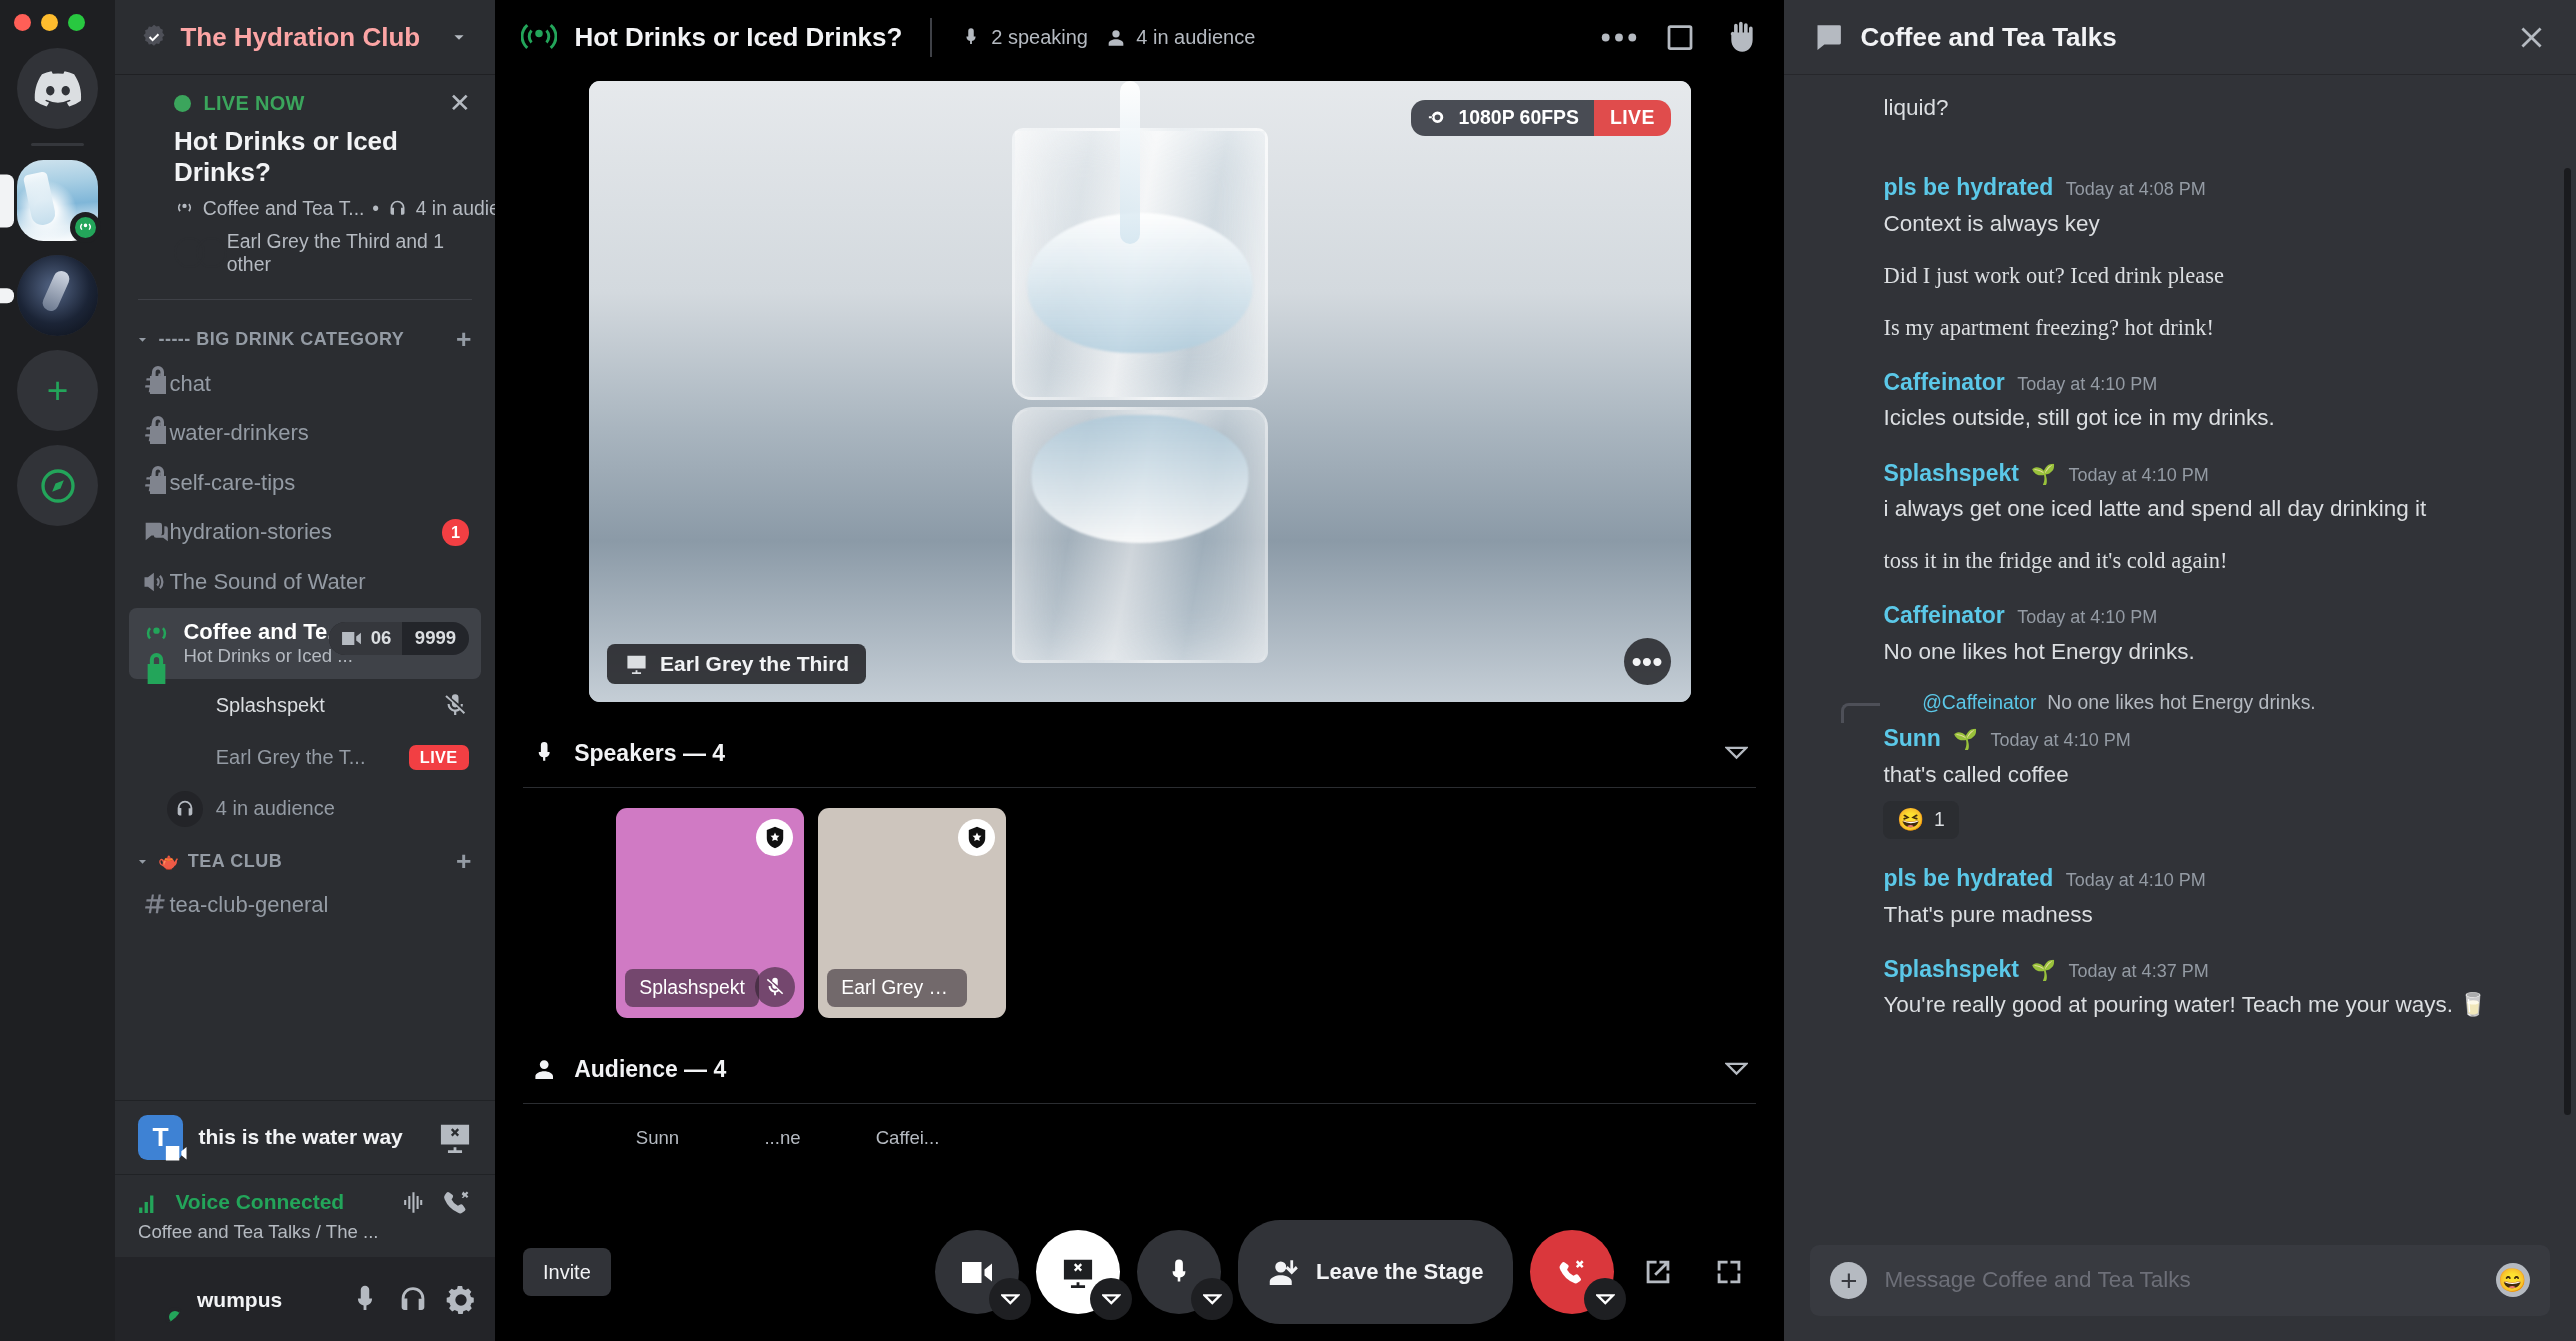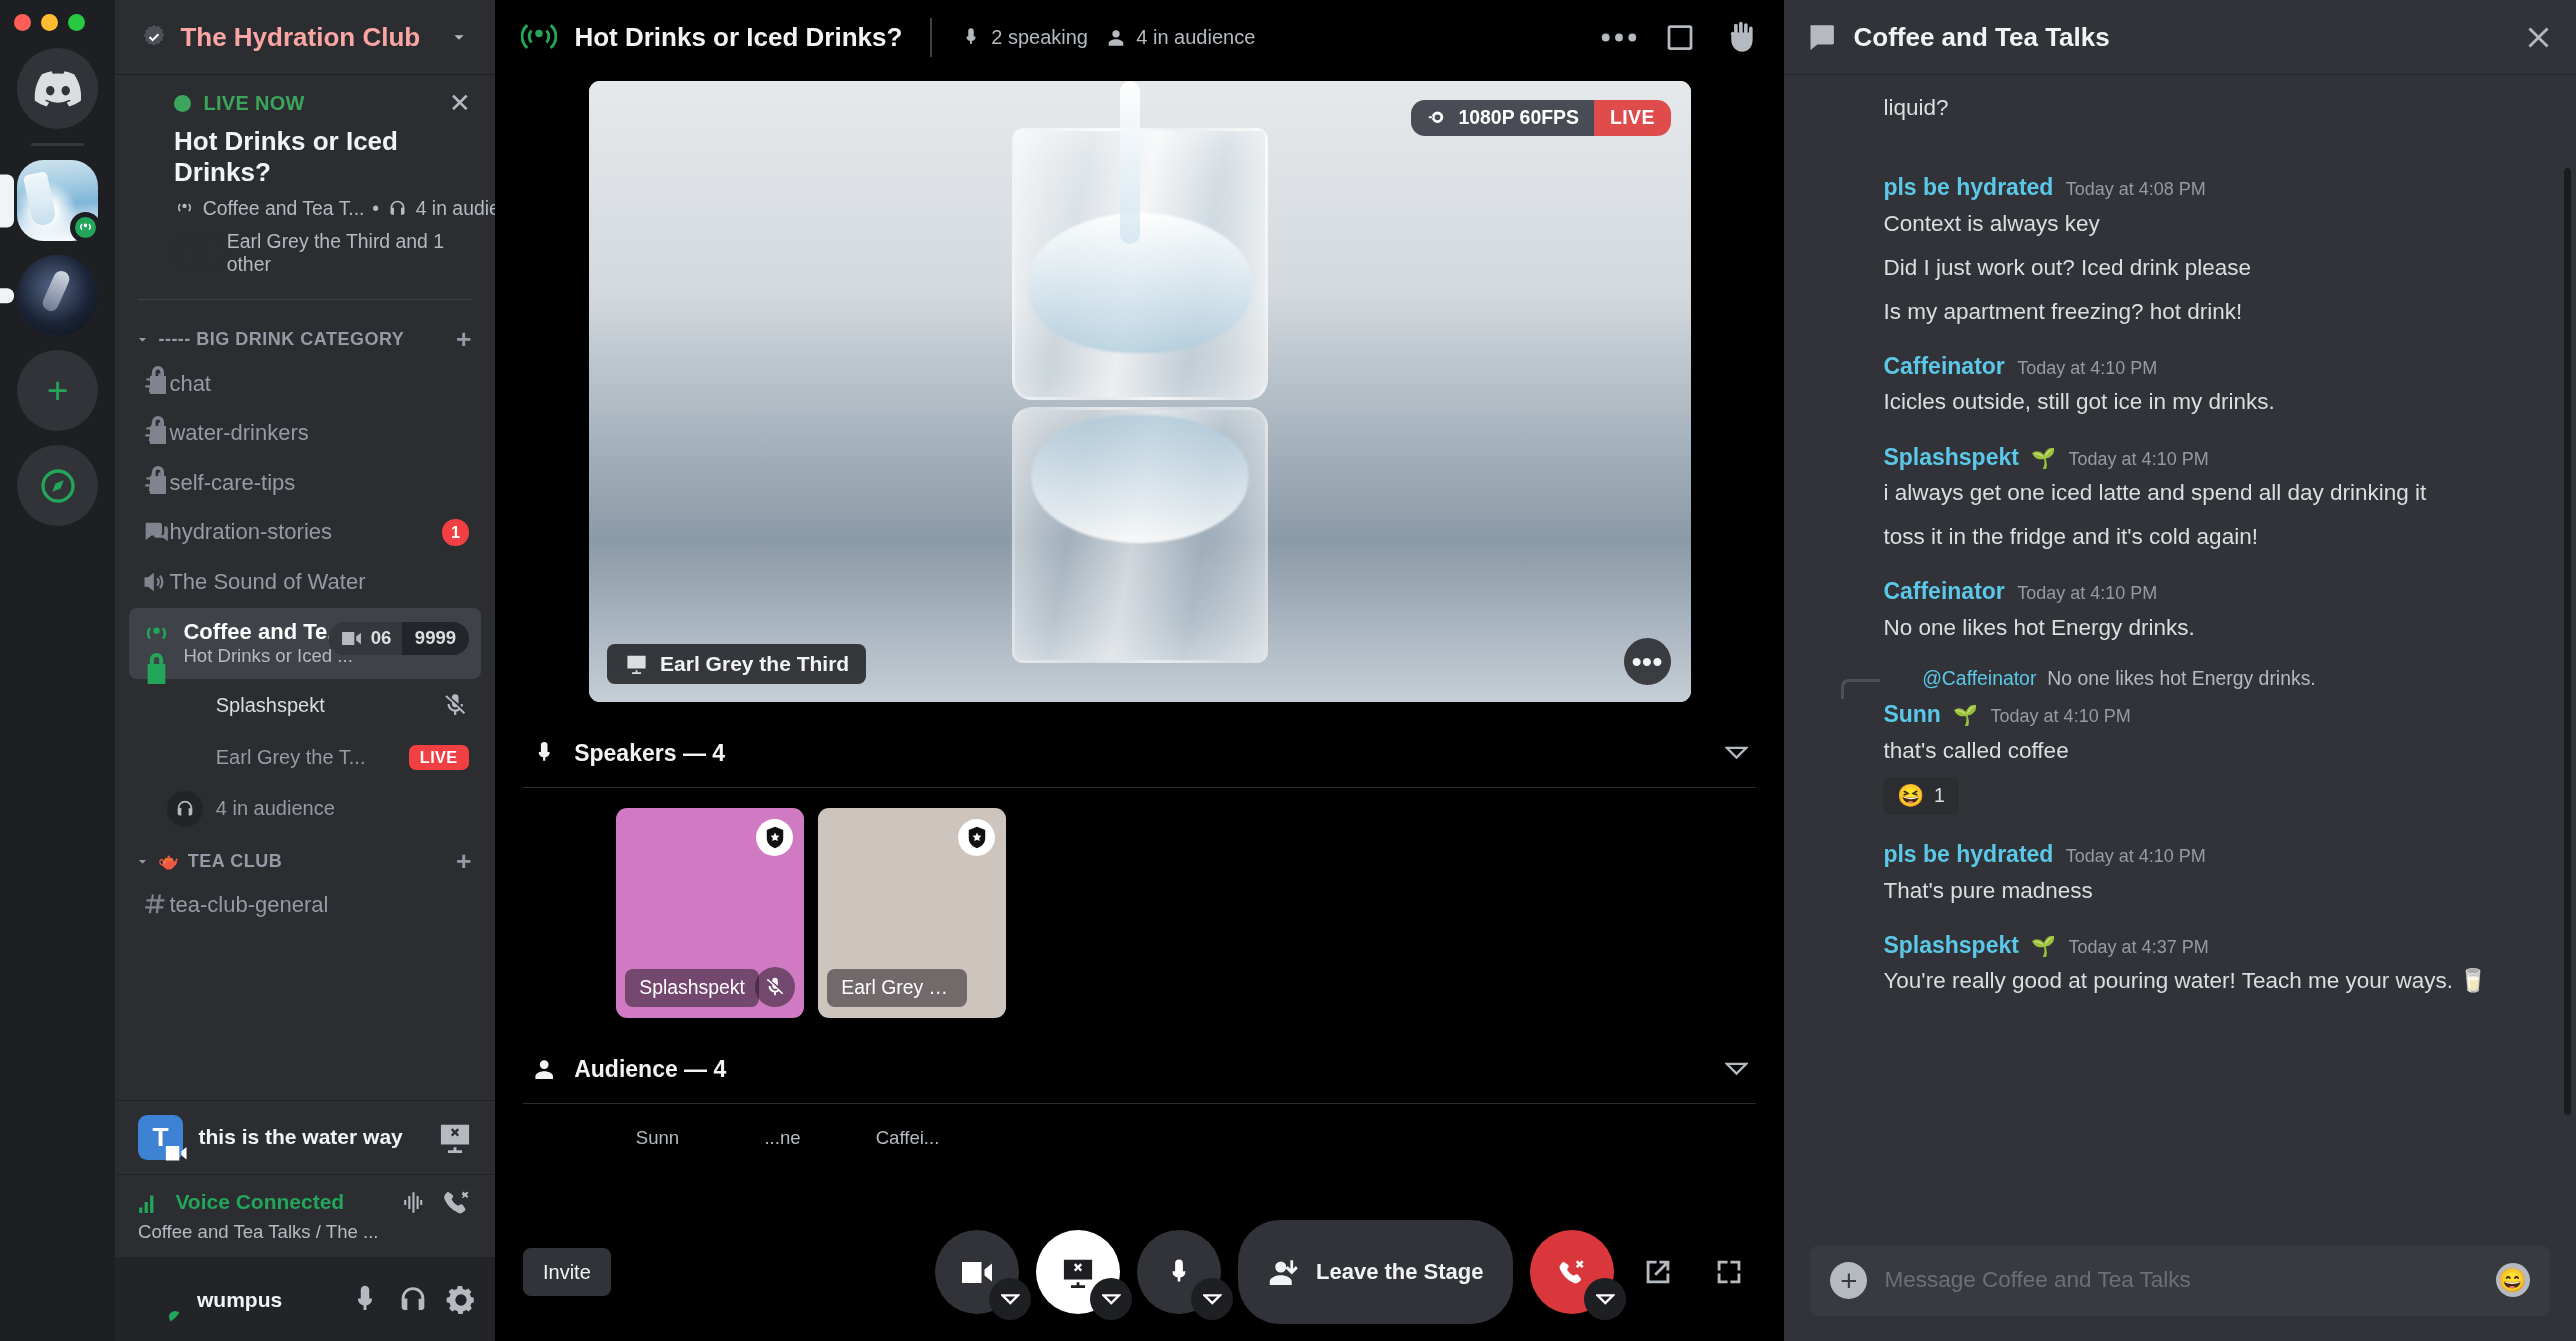--- a/index.html
+++ b/index.html
@@ -382,37 +382,37 @@
   .ctl-plain { width: 54px; display:flex; align-items:center; justify-content:center; }
   .ctl-plain svg { width: 34px; height: 34px; fill: #b5bac1; }
 
   
   .chat {
     width: 792px; flex: 0 0 792px; background: #313338;
     display: flex; flex-direction: column; min-width: 0;
   }
   .chat-header {
     height: 75px; flex: 0 0 75px; display: flex; align-items: center;
-    padding: 0 21px; gap: 15.5px; border-bottom: 0.8px solid #26272b;
+    padding: 0 28px; gap: 15.5px; border-bottom: 0.8px solid #26272b;
   }
   .chat-header .bub { width: 33px; height: 33px; fill: #b5bac1; flex:0 0 33px; }
   .chat-title { flex: 1; font-size: 26px; font-weight: 700; color: #f2f3f5; }
   .chat-close { width: 33px; height: 33px; fill: #b5bac1; }
 
   .chat-scroll { flex: 1; overflow: hidden; padding: 0 26.4px 0 26.4px; position: relative; }
   .msg { display: flex; gap: 17px; margin-top: 26.4px; }
   .msg.compact { margin-top: 9.3px; }
   .msg .mav { width: 56px; height: 56px; border-radius: 50%; overflow: hidden; flex: 0 0 56px; }
   .msg .mbody { flex: 1; min-width: 0; }
   .msg .mhead { display: flex; align-items: baseline; gap: 12.4px; }
   .msg .mname { font-size: 23px; font-weight: 600; color: #5bc8e8; }
   .msg .mdeco { font-size: 20px; }
   .msg .mtime { font-size: 18px; color: #949ba4; }
   .msg .mtext { font-size: 22.5px; color: #dbdee1; line-height: 1.38; margin-top: 6.2px; }
-  .msg .mtext + .mtext { margin-top: 13px; }
+  .msg .mtext + .mtext { margin-top: 21px; font-family: Liberation Serif, serif; }
 
   .reply-ctx {
     display: flex; align-items: center; gap: 11px; margin-left: 26.4px;
     font-size: 19.4px; color: #b5bac1; position: relative; padding-left: 48px;
   }
   .reply-ctx:before {
     content:""; position:absolute; left: 4.7px; top: 50%; width: 36px; height: 17px;
     border-left: 3.1px solid #4e5058; border-top: 3.1px solid #4e5058;
     border-top-left-radius: 7.8px;
   }

